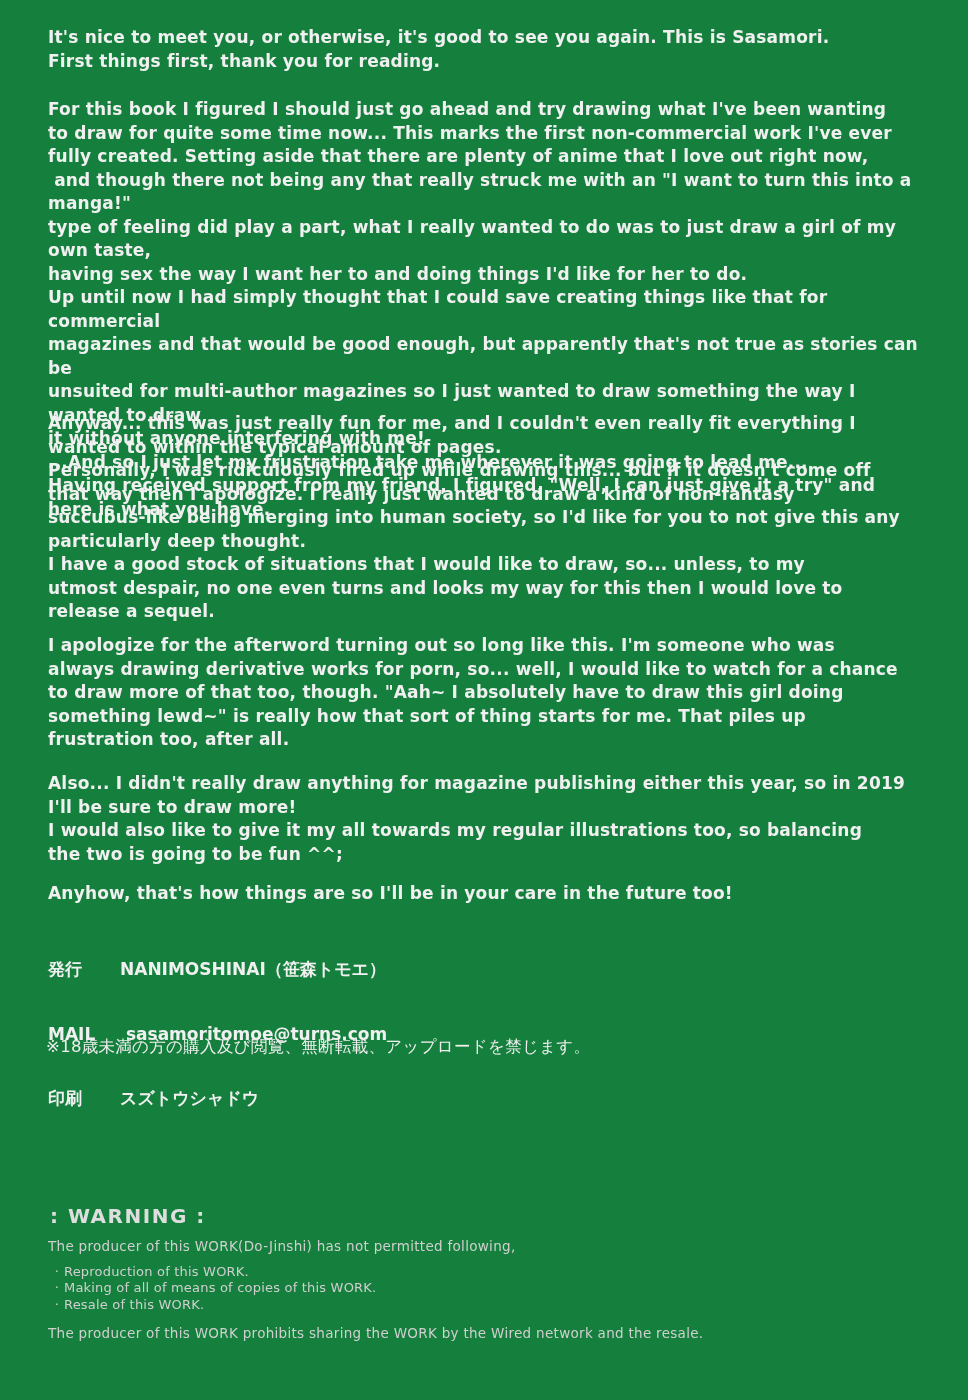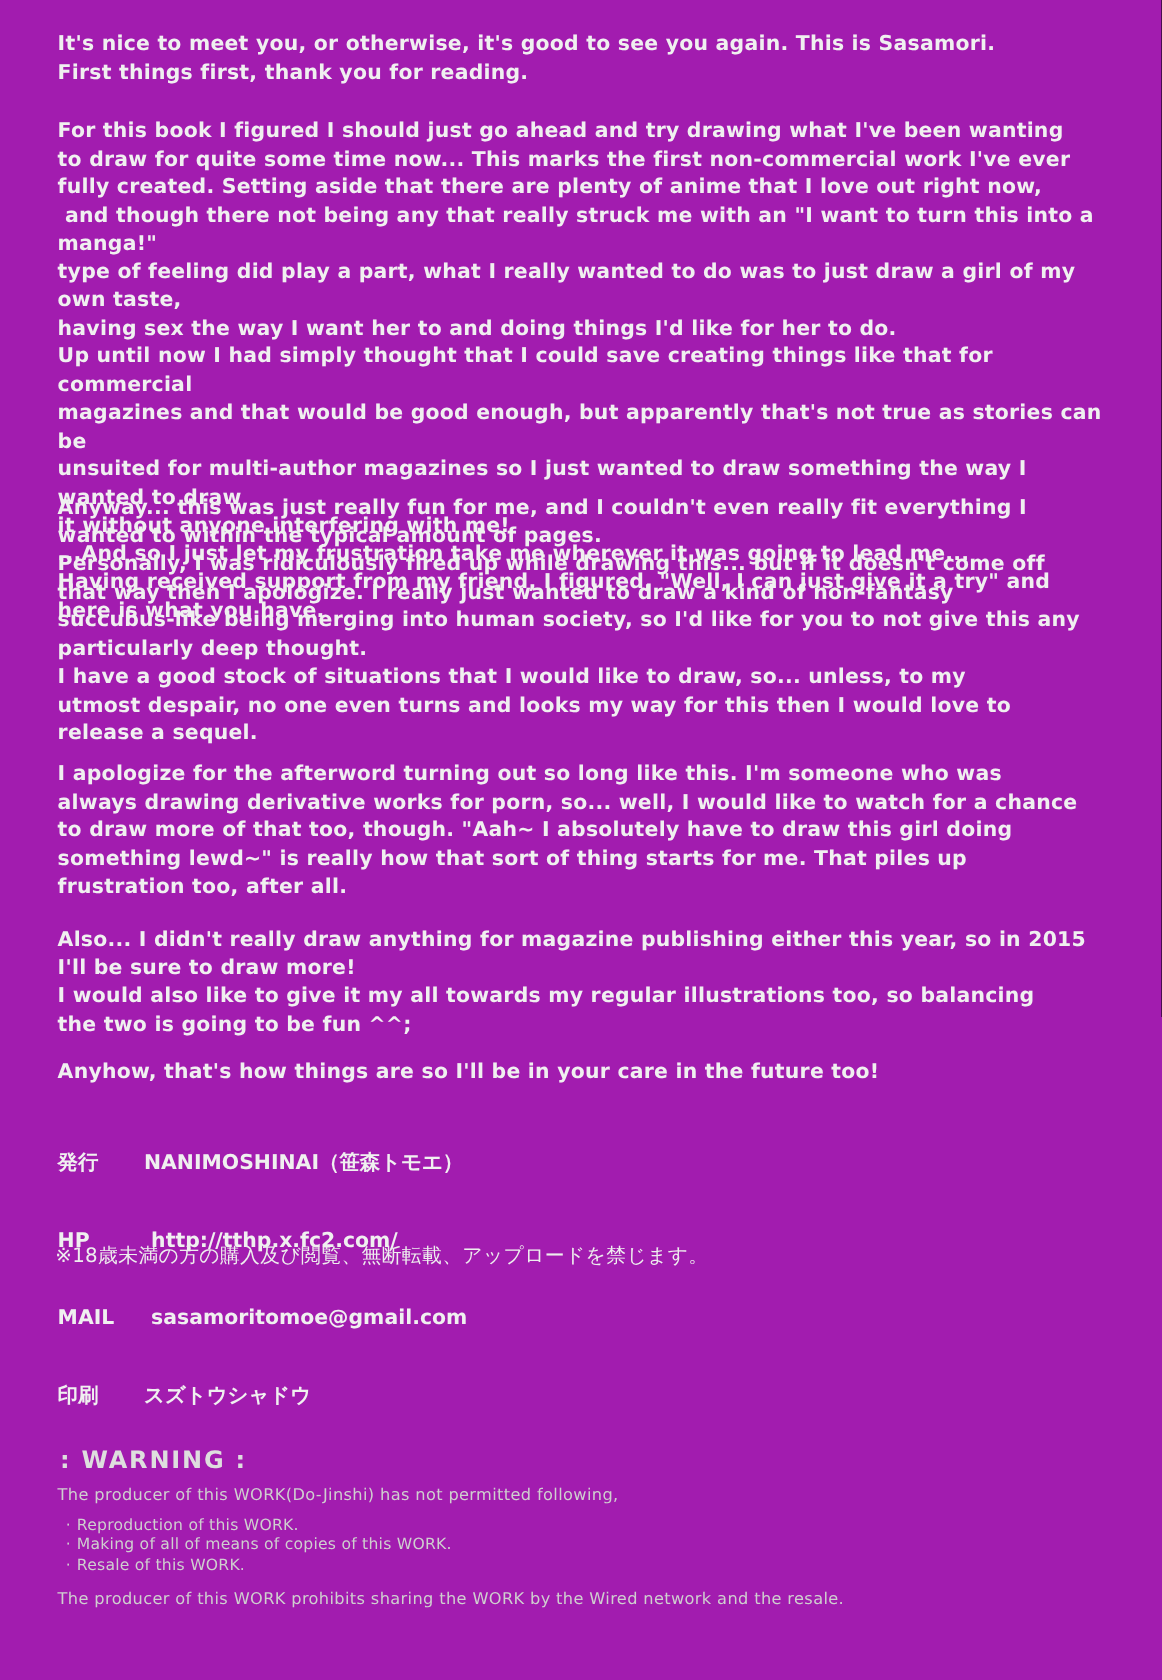--- a/index.html
+++ b/index.html
@@ -4,21 +4,21 @@
 <style>
   html, body {
     margin: 0;
     padding: 0;
     background: #000;
   }
   .page {
     position: relative;
     width: 968px;
     height: 1400px;
-    background: #a21caf;
+    background: #15803d;
     overflow: hidden;
     font-family: "DejaVu Sans", "Liberation Sans", sans-serif;
   }
   
   .para {
     position: absolute;
     left: 48px;
     width: 880px;
     margin: 0;
     color: #f0f0f0;
@@ -145,39 +145,35 @@
 succubus-like being merging into human society, so I'd like for you to not give this any
 particularly deep thought.
 I have a good stock of situations that I would like to draw, so... unless, to my
 utmost despair, no one even turns and looks my way for this then I would love to
 release a sequel.</p>
     <p class="para p3">I apologize for the afterword turning out so long like this. I'm someone who was
 always drawing derivative works for porn, so... well, I would like to watch for a chance
 to draw more of that too, though. "Aah~ I absolutely have to draw this girl doing
 something lewd~" is really how that sort of thing starts for me. That piles up
 frustration too, after all.</p>
-    <p class="para p4">Also... I didn't really draw anything for magazine publishing either this year, so in 2015
+    <p class="para p4">Also... I didn't really draw anything for magazine publishing either this year, so in 2019
 I'll be sure to draw more!
 I would also like to give it my all towards my regular illustrations too, so balancing
 the two is going to be fun ^^;</p>
     <p class="para p5">Anyhow, that's how things are so I'll be in your care in the future too!</p>
   </section>
 
   <section class="colophon">
     <div class="row">
       <span class="label">発行</span>
       <span class="value">NANIMOSHINAI（笹森トモエ）</span>
     </div>
     <div class="row">
-      <span class="label">HP</span>
-      <span class="value"> http://tthp.x.fc2.com/</span>
-    </div>
-    <div class="row">
       <span class="label">MAIL</span>
-      <span class="value"> sasamoritomoe@gmail.com</span>
+      <span class="value"> sasamoritomoe@turns.com</span>
     </div>
     <div class="row">
       <span class="label">印刷</span>
       <span class="value">スズトウシャドウ</span>
     </div>
   </section>
 
   <p class="notice">※18歳未満の方の購入及び閲覧、無断転載、アップロードを禁じます。</p>
 
   <section class="warning">

